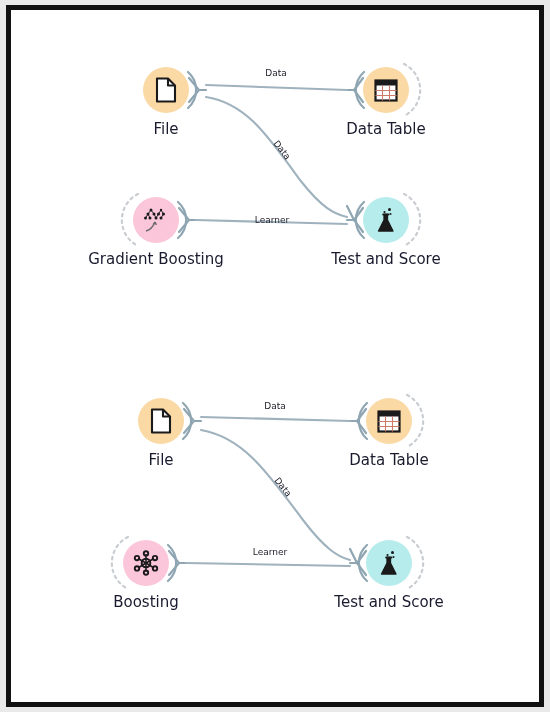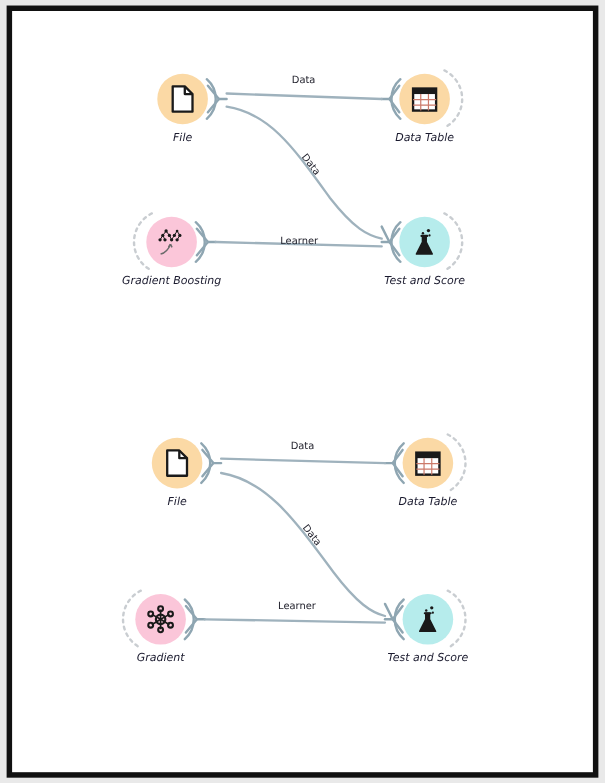--- a/index.html
+++ b/index.html
@@ -58,25 +58,24 @@
   .node .disc.orange { background: #fbd9a5; }
   .node .disc.pink   { background: #fbc6d9; }
   .node .disc.cyan   { background: #b6ecec; }
 
   .node .caption {
     position: absolute;
     top: 30px;
     left: -90px;
     width: 180px;
     text-align: center;
-    font-size: 10px;
+    font-size: 15px;
     color: #1a1a2e;
     font-family: "DejaVu Sans", sans-serif;
     white-space: nowrap;
-    font-style: italic;
   }
   .node .glyph {
     display: block;
     line-height: 0;
   }
 
   
   .edge-label {
     position: absolute;
     font-size: 9px;
@@ -291,21 +290,21 @@
             <circle cx="14" cy="4.4" r="2.2"></circle>
             <circle cx="23" cy="9.1" r="2.2"></circle>
             <circle cx="23" cy="19.4" r="2.2"></circle>
             <circle cx="5" cy="19.4" r="2.2"></circle>
             <circle cx="5" cy="9.1" r="2.2"></circle>
             <circle cx="14" cy="23.6" r="2.2"></circle>
           </g>
         </svg>
       </span>
     </div>
-    <div class="caption">Gradient</div>
+    <div class="caption">Boosting</div>
   </div>
 
   <div class="node" style="left:389px; top:563px;">
     <div class="disc cyan">
       <span class="glyph">
         <svg width="24" height="27" viewBox="0 0 24 27">
           <g fill="#1a1a1a">
             <circle cx="15.5" cy="2.6" r="1.5"></circle>
             <circle cx="10.5" cy="5.0" r="1.1"></circle>
             <circle cx="16.5" cy="7.0" r="1.0"></circle>

